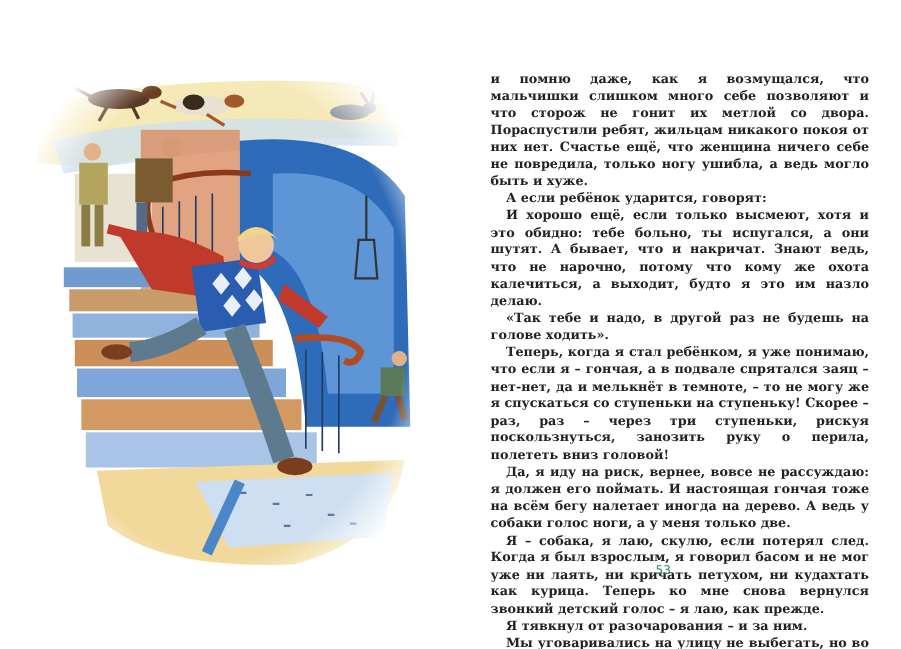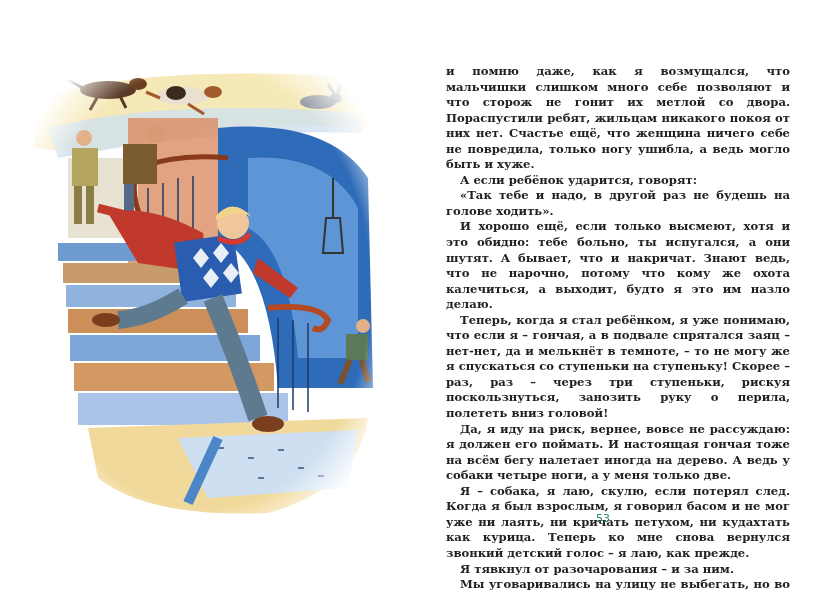--- a/index.html
+++ b/index.html
@@ -130,23 +130,23 @@
       <rect x="318" y="276" width="22" height="26" fill="#5a7a5a"></rect>
       <path d="M322 302 L312 326 M334 302 L340 324" stroke="#7a5232" stroke-width="6"></path>
     </g>
     <rect x="0" y="0" width="350" height="460" fill="url(#vign)"></rect>
   </svg>
 </div>
 
 <div class="text-column">
   <p class="flush">и помню даже, как я возмущался, что мальчишки слишком много себе позволяют и что сторож не гонит их метлой со двора. Пораспустили ребят, жильцам никакого покоя от них нет. Счастье ещё, что женщина ничего себе не повредила, только ногу ушибла, а ведь могло быть и хуже.</p>
   <p class="indent">А если ребёнок ударится, говорят:</p>
+  <p class="indent">И хорошо ещё, если только высмеют, хотя и это обидно: тебе больно, ты испугался, а они шутят. А бывает, что и накричат. Знают ведь, что не нарочно, потому что кому же охота калечиться, а выходит, будто я это им назло делаю.</p>
   <p class="indent">«Так тебе и надо, в другой раз не будешь на голове ходить».</p>
-  <p class="indent">И хорошо ещё, если только высмеют, хотя и это обидно: тебе больно, ты испугался, а они шутят. А бывает, что и накричат. Знают ведь, что не нарочно, потому что кому же охота калечиться, а выходит, будто я это им назло делаю.</p>
   <p class="indent">Теперь, когда я стал ребёнком, я уже понимаю, что если я – гончая, а в подвале спрятался заяц – нет-нет, да и мелькнёт в темноте, – то не могу же я спускаться со ступеньки на ступеньку! Скорее – раз, раз – через три ступеньки, рискуя поскользнуться, занозить руку о перила, полететь вниз головой!</p>
-  <p class="indent">Да, я иду на риск, вернее, вовсе не рассуждаю: я должен его поймать. И настоящая гончая тоже на всём бегу налетает иногда на дерево. А ведь у собаки четыре ноги, а у меня только две.</p>
+  <p class="indent">Да, я иду на риск, вернее, вовсе не рассуждаю: я должен его поймать. И настоящая гончая тоже на всём бегу налетает иногда на дерево. А ведь у собаки голос ноги, а у меня только две.</p>
   <p class="indent">Я – собака, я лаю, скулю, если потерял след. Когда я был взрослым, я говорил басом и не мог уже ни лаять, ни кричать петухом, ни кудахтать как курица. Теперь ко мне снова вернулся звонкий детский голос – я лаю, как прежде.</p>
   <p class="indent">Я тявкнул от разочарования – и за ним.</p>
   <p class="indent">Мы уговаривались на улицу не выбегать, но во дворе тесно.</p>
 
 </div>
 
 <div class="page-number">53</div>
 
 </body></html>

